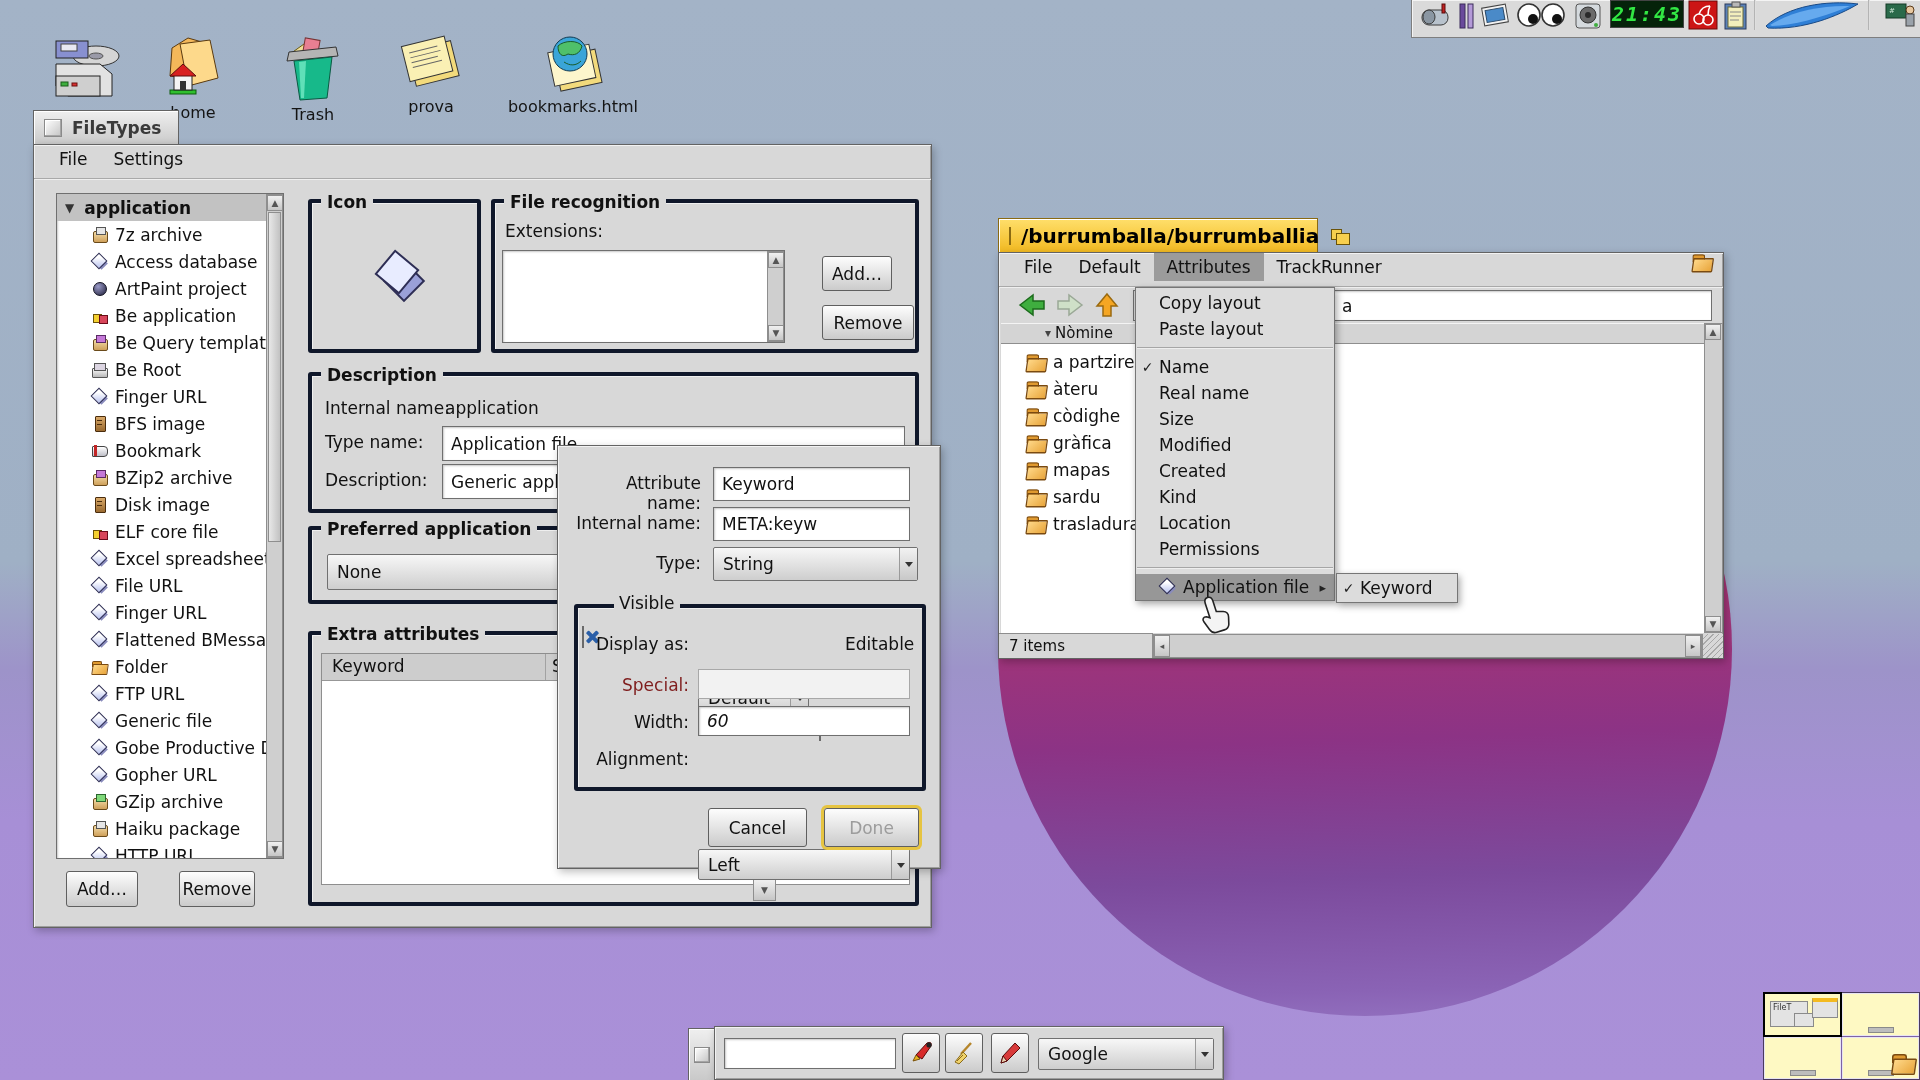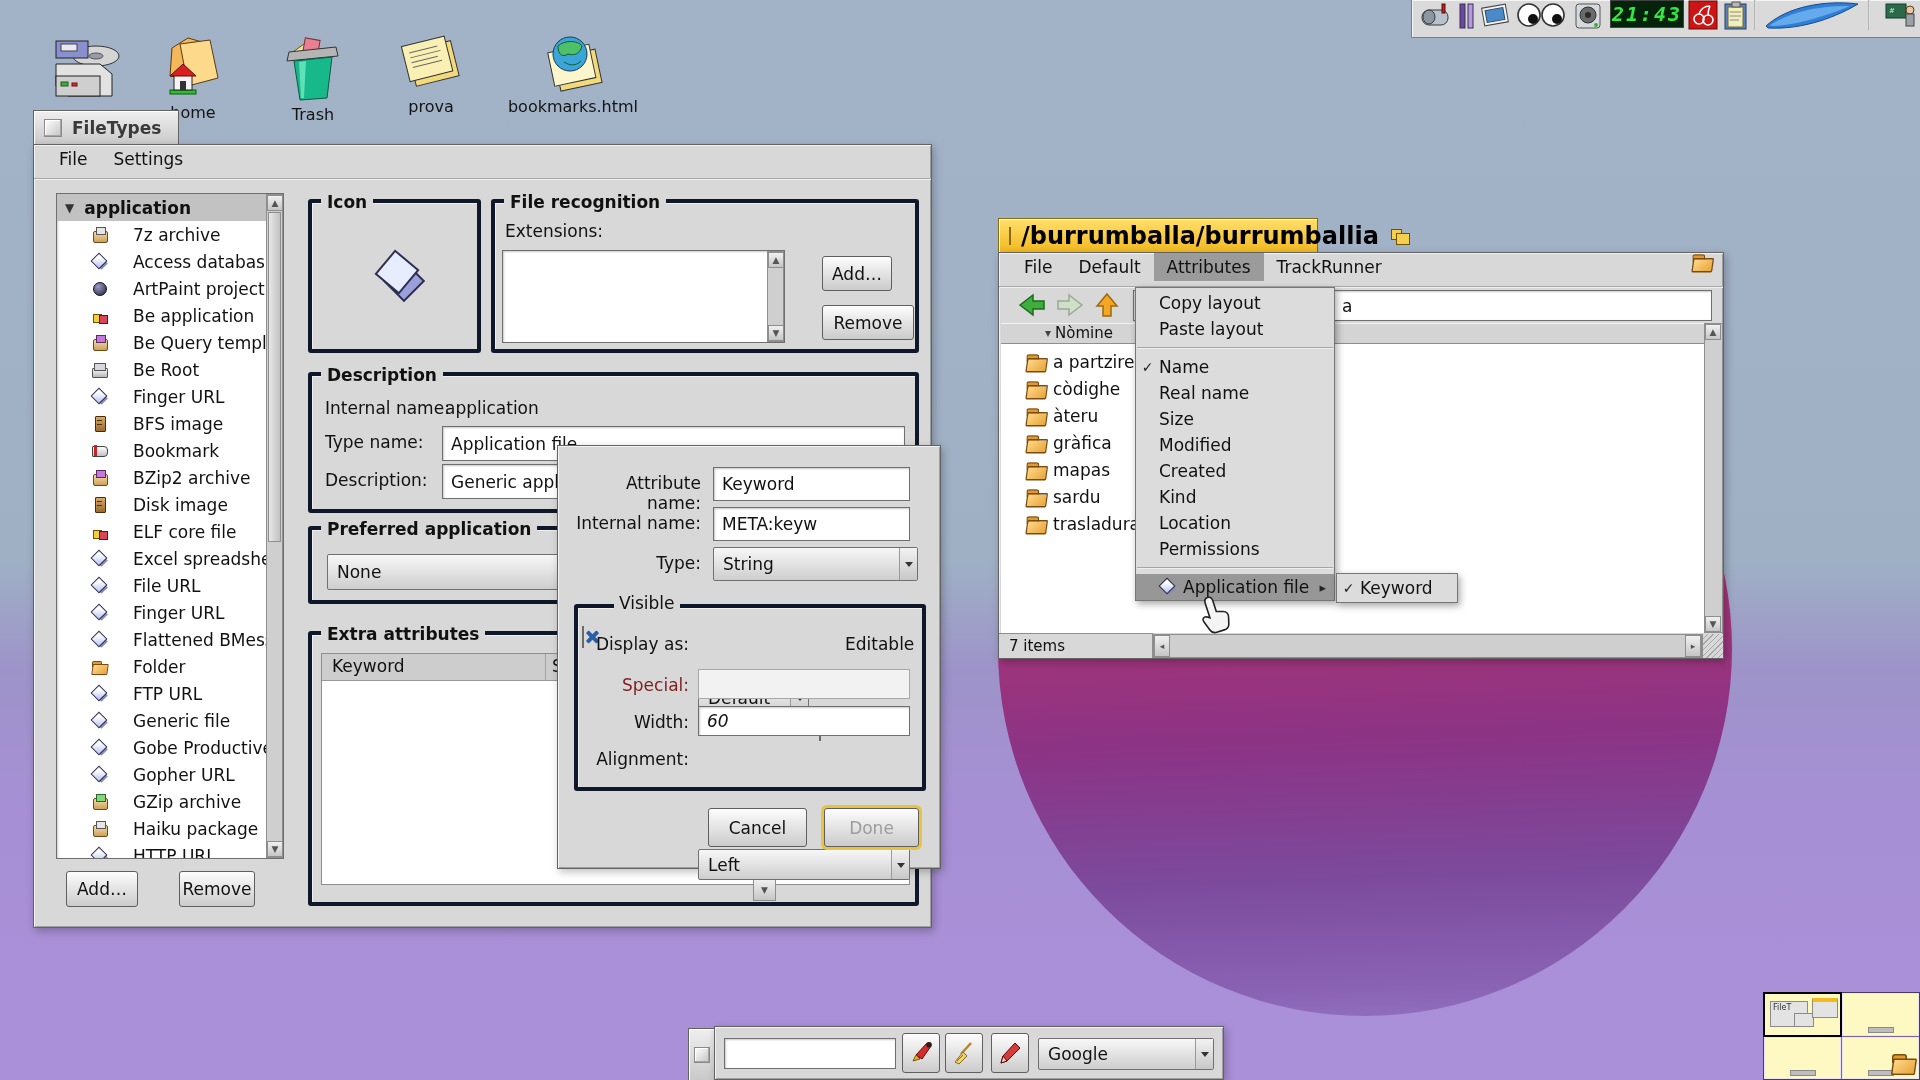--- a/index.html
+++ b/index.html
@@ -47,21 +47,21 @@
       box-shadow:inset 1px 1px 2px rgba(0,0,0,.18);position:relative}
   .cb.checked::before,.cb.checked::after{content:"";position:absolute;left:2px;top:8px;width:15px;height:4px;background:#2a5fa8;border-radius:1px}
   .cb.checked::before{transform:rotate(45deg)} .cb.checked::after{transform:rotate(-45deg)}
   
   .sbv{background:#cfcfcf;border:1px solid #8e8e8e;display:flex;flex-direction:column;justify-content:space-between}
   .sbh{background:#cfcfcf;border:1px solid #8e8e8e;display:flex;justify-content:space-between;align-items:center}
   .sb-btn{width:16px;height:16px;background:linear-gradient(#f0f0f0,#c6c6c6);border:1px solid #8e8e8e;
       font-size:9px;color:#555;display:flex;align-items:center;justify-content:center;flex:none}
   .sb-thumb{background:linear-gradient(90deg,#e8e8e8,#c2c2c2);border:1px solid #8e8e8e}
   
-  .ft-row{height:27px;display:flex;align-items:center;gap:24px;padding-left:34px;white-space:nowrap}
+  .ft-row{height:27px;display:flex;align-items:center;gap:6px;padding-left:34px;white-space:nowrap}
   .ft-group{height:27px;display:flex;align-items:center;gap:10px;padding-left:8px;font-weight:bold;background:#c2c2c2}
   .trk-row{height:27px;display:flex;align-items:center;gap:10px;padding-left:24px;white-space:nowrap}
   
   .icn{position:relative;width:18px;height:18px;display:inline-block;flex:none}
   .icn-diamond::before{content:"";position:absolute;left:6px;top:6px;width:9px;height:9px;background:#8a8cbd;transform:rotate(45deg)}
   .icn-diamond::after{content:"";position:absolute;left:2px;top:2px;width:10px;height:10px;background:linear-gradient(135deg,#fff 25%,#b7c1ef);border:1px solid #2e2e55;transform:rotate(45deg)}
   .icn-folder::before{content:"";position:absolute;left:1px;top:3px;width:8px;height:5px;background:#e09a30;border:1px solid #7a4a10;border-bottom:none;border-radius:2px 2px 0 0}
   .icn-folder::after{content:"";position:absolute;left:1px;top:6px;width:14px;height:9px;background:linear-gradient(135deg,#ffd98a,#e8a43a);border:1px solid #7a4a10;border-radius:1px;transform:skewX(-8deg)}
   .icn-lg{transform:scale(1.3);transform-origin:left center}
   .icn-box::before{content:"";position:absolute;left:2px;top:5px;width:13px;height:10px;background:linear-gradient(#f3dca8,#cfa05a);border:1px solid #6a4a1a;border-radius:2px}
@@ -385,21 +385,21 @@
     <span class="mf-arrow"></span>
   </div>
 
   <div class="abs btn" style="left:150px;top:362px;width:99px;height:39px">Cancel</div>
   <div class="abs btn disabled ring" style="left:266px;top:362px;width:95px;height:39px">Done</div>
 </div>
 
 
 <div class="abs tab yellow" style="left:998px;top:218px;width:320px;height:35px;z-index:15">
   <span class="closebox yellow"></span>
-  <span style="font-size:24px">/burrumballa/burrumballia</span>
+  <span style="font-size:20px">/burrumballa/burrumballia</span>
   <span class="zoombox" style="margin-left:auto"></span>
 </div>
 <div class="abs win" style="left:998px;top:252px;width:726px;height:407px;z-index:15">
   <div class="menubar">
     <span class="menuword" style="margin-left:12px">File</span>
     <span class="menuword">Default</span>
     <span class="menuword hl">Attributes</span>
     <span class="menuword">TrackRunner</span>
     <span class="icn icn-folder icn-lg" style="margin-left:auto;margin-right:14px"></span>
   </div>
@@ -420,25 +420,25 @@
     <span style="margin-left:4px;font-size:15px">Nòmine</span>
   </div>
   <div class="abs" style="left:2px;top:91px;width:703px;height:289px;background:#fff;overflow:hidden">
     <div id="trk-folders" style="padding-top:4px">
         <div class="trk-row">
           <span class="icn icn-folder icn-lg"></span>
           <span>a partzire</span>
         </div>
         <div class="trk-row">
           <span class="icn icn-folder icn-lg"></span>
-          <span>còdighe</span>
+          <span>àteru</span>
         </div>
         <div class="trk-row">
           <span class="icn icn-folder icn-lg"></span>
-          <span>àteru</span>
+          <span>còdighe</span>
         </div>
         <div class="trk-row">
           <span class="icn icn-folder icn-lg"></span>
           <span>gràfica</span>
         </div>
         <div class="trk-row">
           <span class="icn icn-folder icn-lg"></span>
           <span>mapas</span>
         </div>
         <div class="trk-row">

